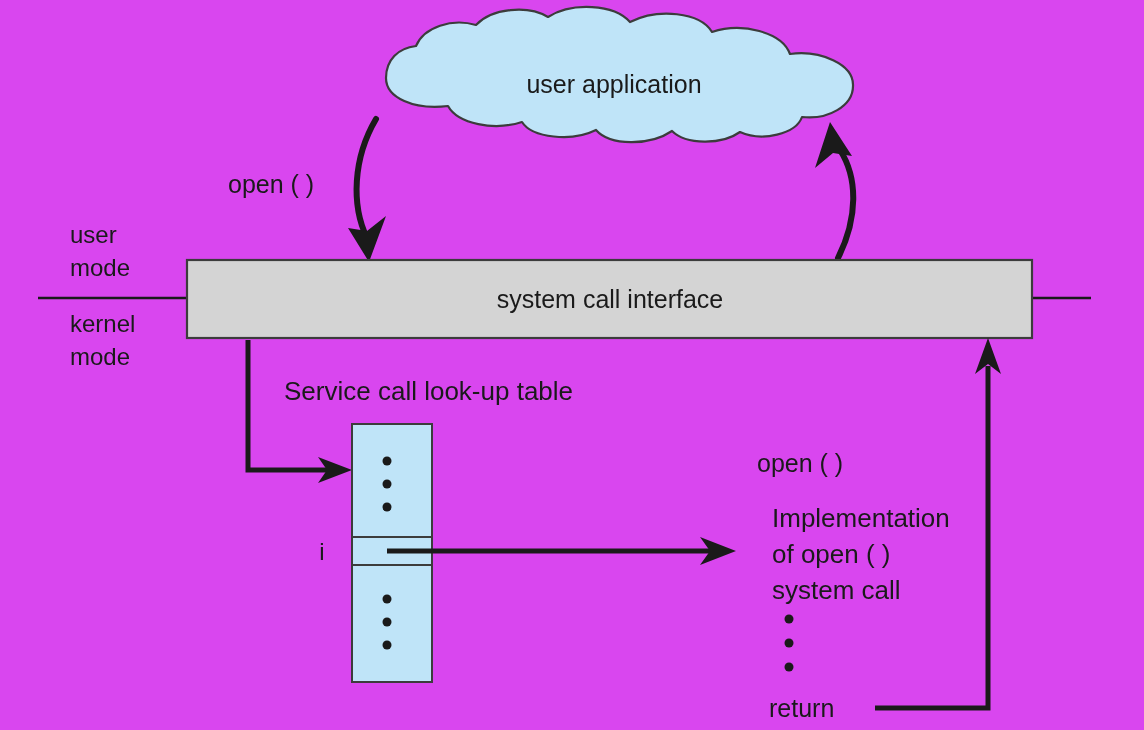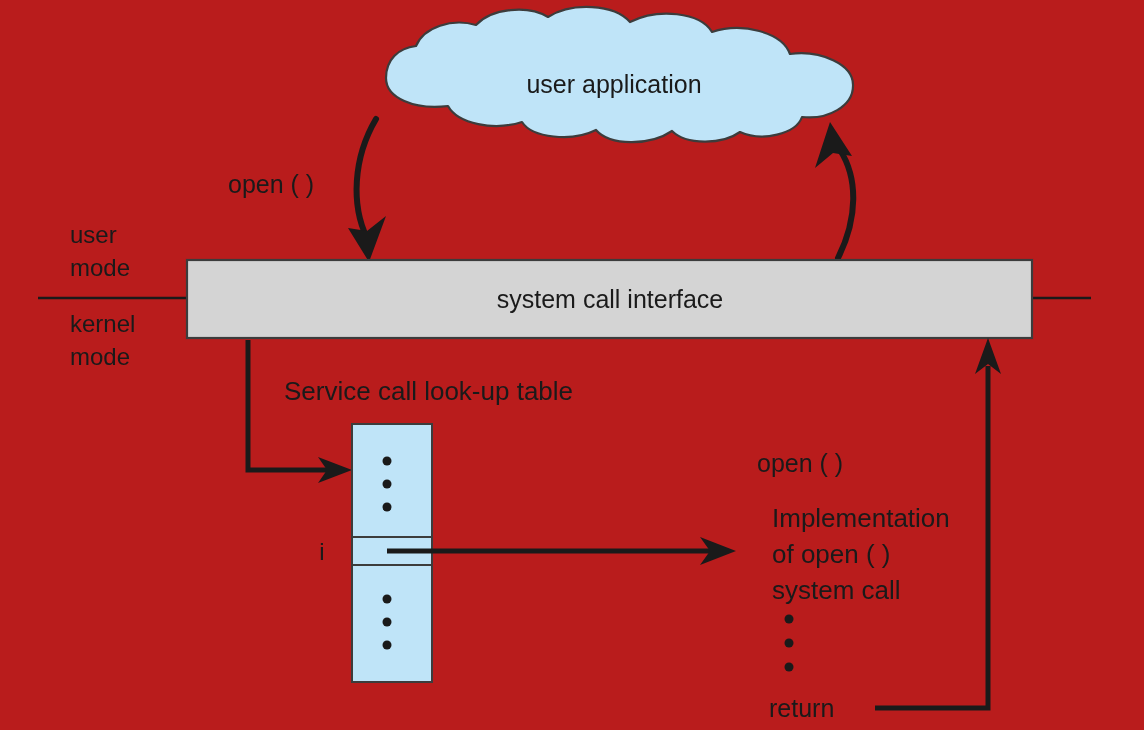--- a/index.html
+++ b/index.html
@@ -7,21 +7,21 @@
     padding: 0;
     background: #ffffff;
   }
   body {
     font-family: "Liberation Sans", sans-serif;
   }
   #stage {
     position: relative;
     width: 1144px;
     height: 730px;
-    background: #b91c1c;
+    background: #d946ef;
     overflow: hidden;
   }
   #diagram-svg {
     position: absolute;
     left: 0;
     top: 0;
     width: 1144px;
     height: 730px;
   }
   .lbl {

